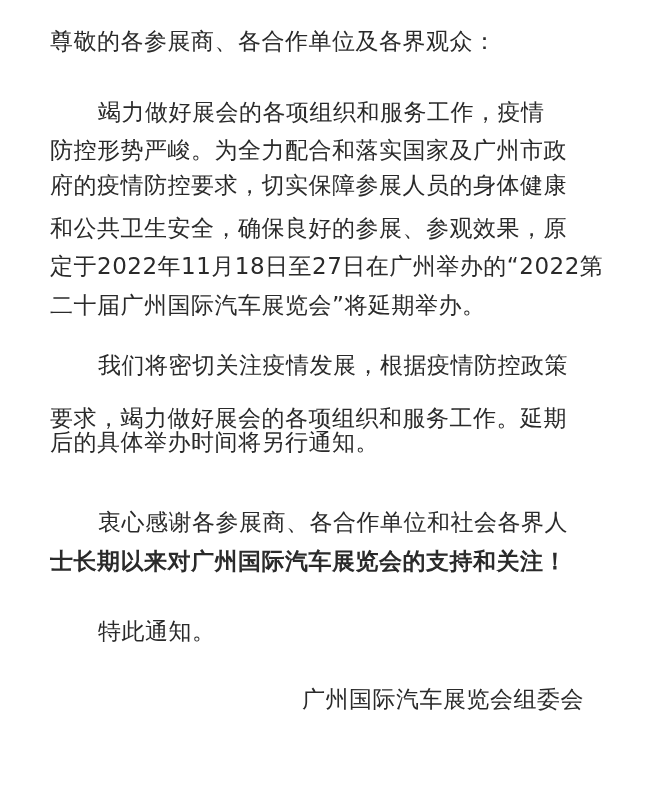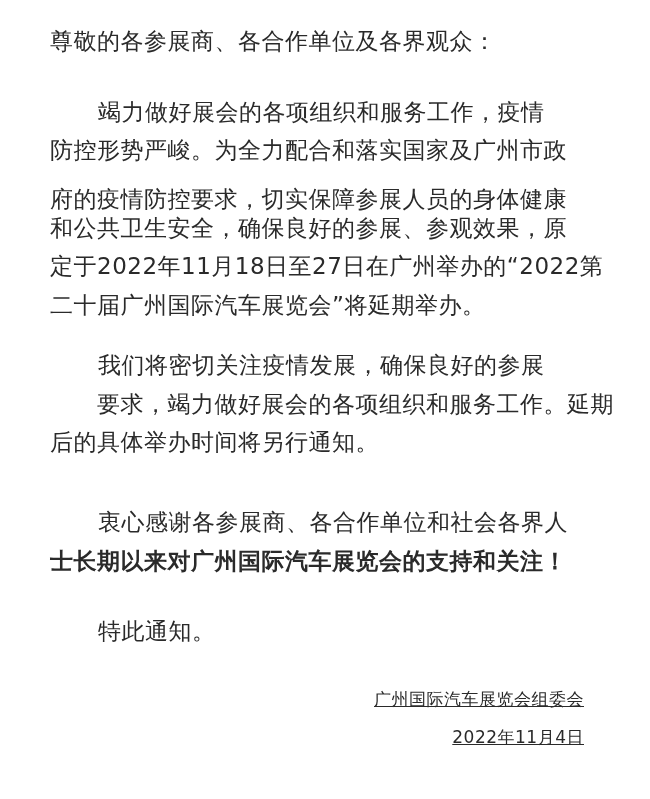--- a/index.html
+++ b/index.html
@@ -28,60 +28,58 @@
       left: 0;
       white-space: nowrap;
       letter-spacing: 0.5px;
     }
     .indent { left: 48px; }
     .right {
       position: absolute;
       white-space: nowrap;
       text-align: right;
       right: 0;
-      font-size: 17px;
+      font-size: 23px;
       line-height: 38px;
       letter-spacing: 0.5px;
-      text-decoration: underline;
     }
     .sig-block {
       position: absolute;
       left: 0;
       top: 0;
       width: 584px;
       height: 799px;
     }
   </style>
 </head>
 <body>
 
 <div class="doc">
   <div class="line" style="top:22px;">尊敬的各参展商、各合作单位及各界观众：</div>
 
   <div>
     <div class="line indent" style="top:93px;">竭力做好展会的各项组织和服务工作，疫情</div>
     <div class="line" style="top:131px;">防控形势严峻。为全力配合和落实国家及广州市政</div>
-    <div class="line" style="top:180px;text-align:center;">府的疫情防控要求，切实保障参展人员的身体健康</div>
+    <div class="line" style="top:166px;text-align:center;">府的疫情防控要求，切实保障参展人员的身体健康</div>
     <div class="line" style="top:209px;">和公共卫生安全，确保良好的参展、参观效果，原</div>
     <div class="line" style="top:247px;">定于2022年11月18日至27日在广州举办的“2022第</div>
     <div class="line" style="top:286px;text-align:center;">二十届广州国际汽车展览会”将延期举办。</div>
   </div>
 
   <div>
-    <div class="line indent" style="top:346px;">我们将密切关注疫情发展，确保良好的参展</div>
-    <div class="line" style="top:385px;margin-left:47px;">要求，竭力做好展会的各项组织和服务工作。延期</div>
+    <div class="line indent" style="top:346px;">我们将密切关注疫情发展，根据疫情防控政策</div>
+    <div class="line" style="top:399px;">要求，竭力做好展会的各项组织和服务工作。延期</div>
     <div class="line" style="top:423px;">后的具体举办时间将另行通知。</div>
   </div>
 
   <div>
     <div class="line indent" style="top:503px;">衷心感谢各参展商、各合作单位和社会各界人</div>
     <div class="line" style="top:542px;font-weight:bold;">士长期以来对广州国际汽车展览会的支持和关注！</div>
   </div>
 
   <div>
     <div class="line indent" style="top:612px;">特此通知。</div>
   </div>
 </div>
 
 <div class="sig-block">
   <div class="right" style="top:680px;">广州国际汽车展览会组委会</div>
-  <div class="right" style="top:718px;">2022年11月4日</div>
 </div>
 
 </body></html>

